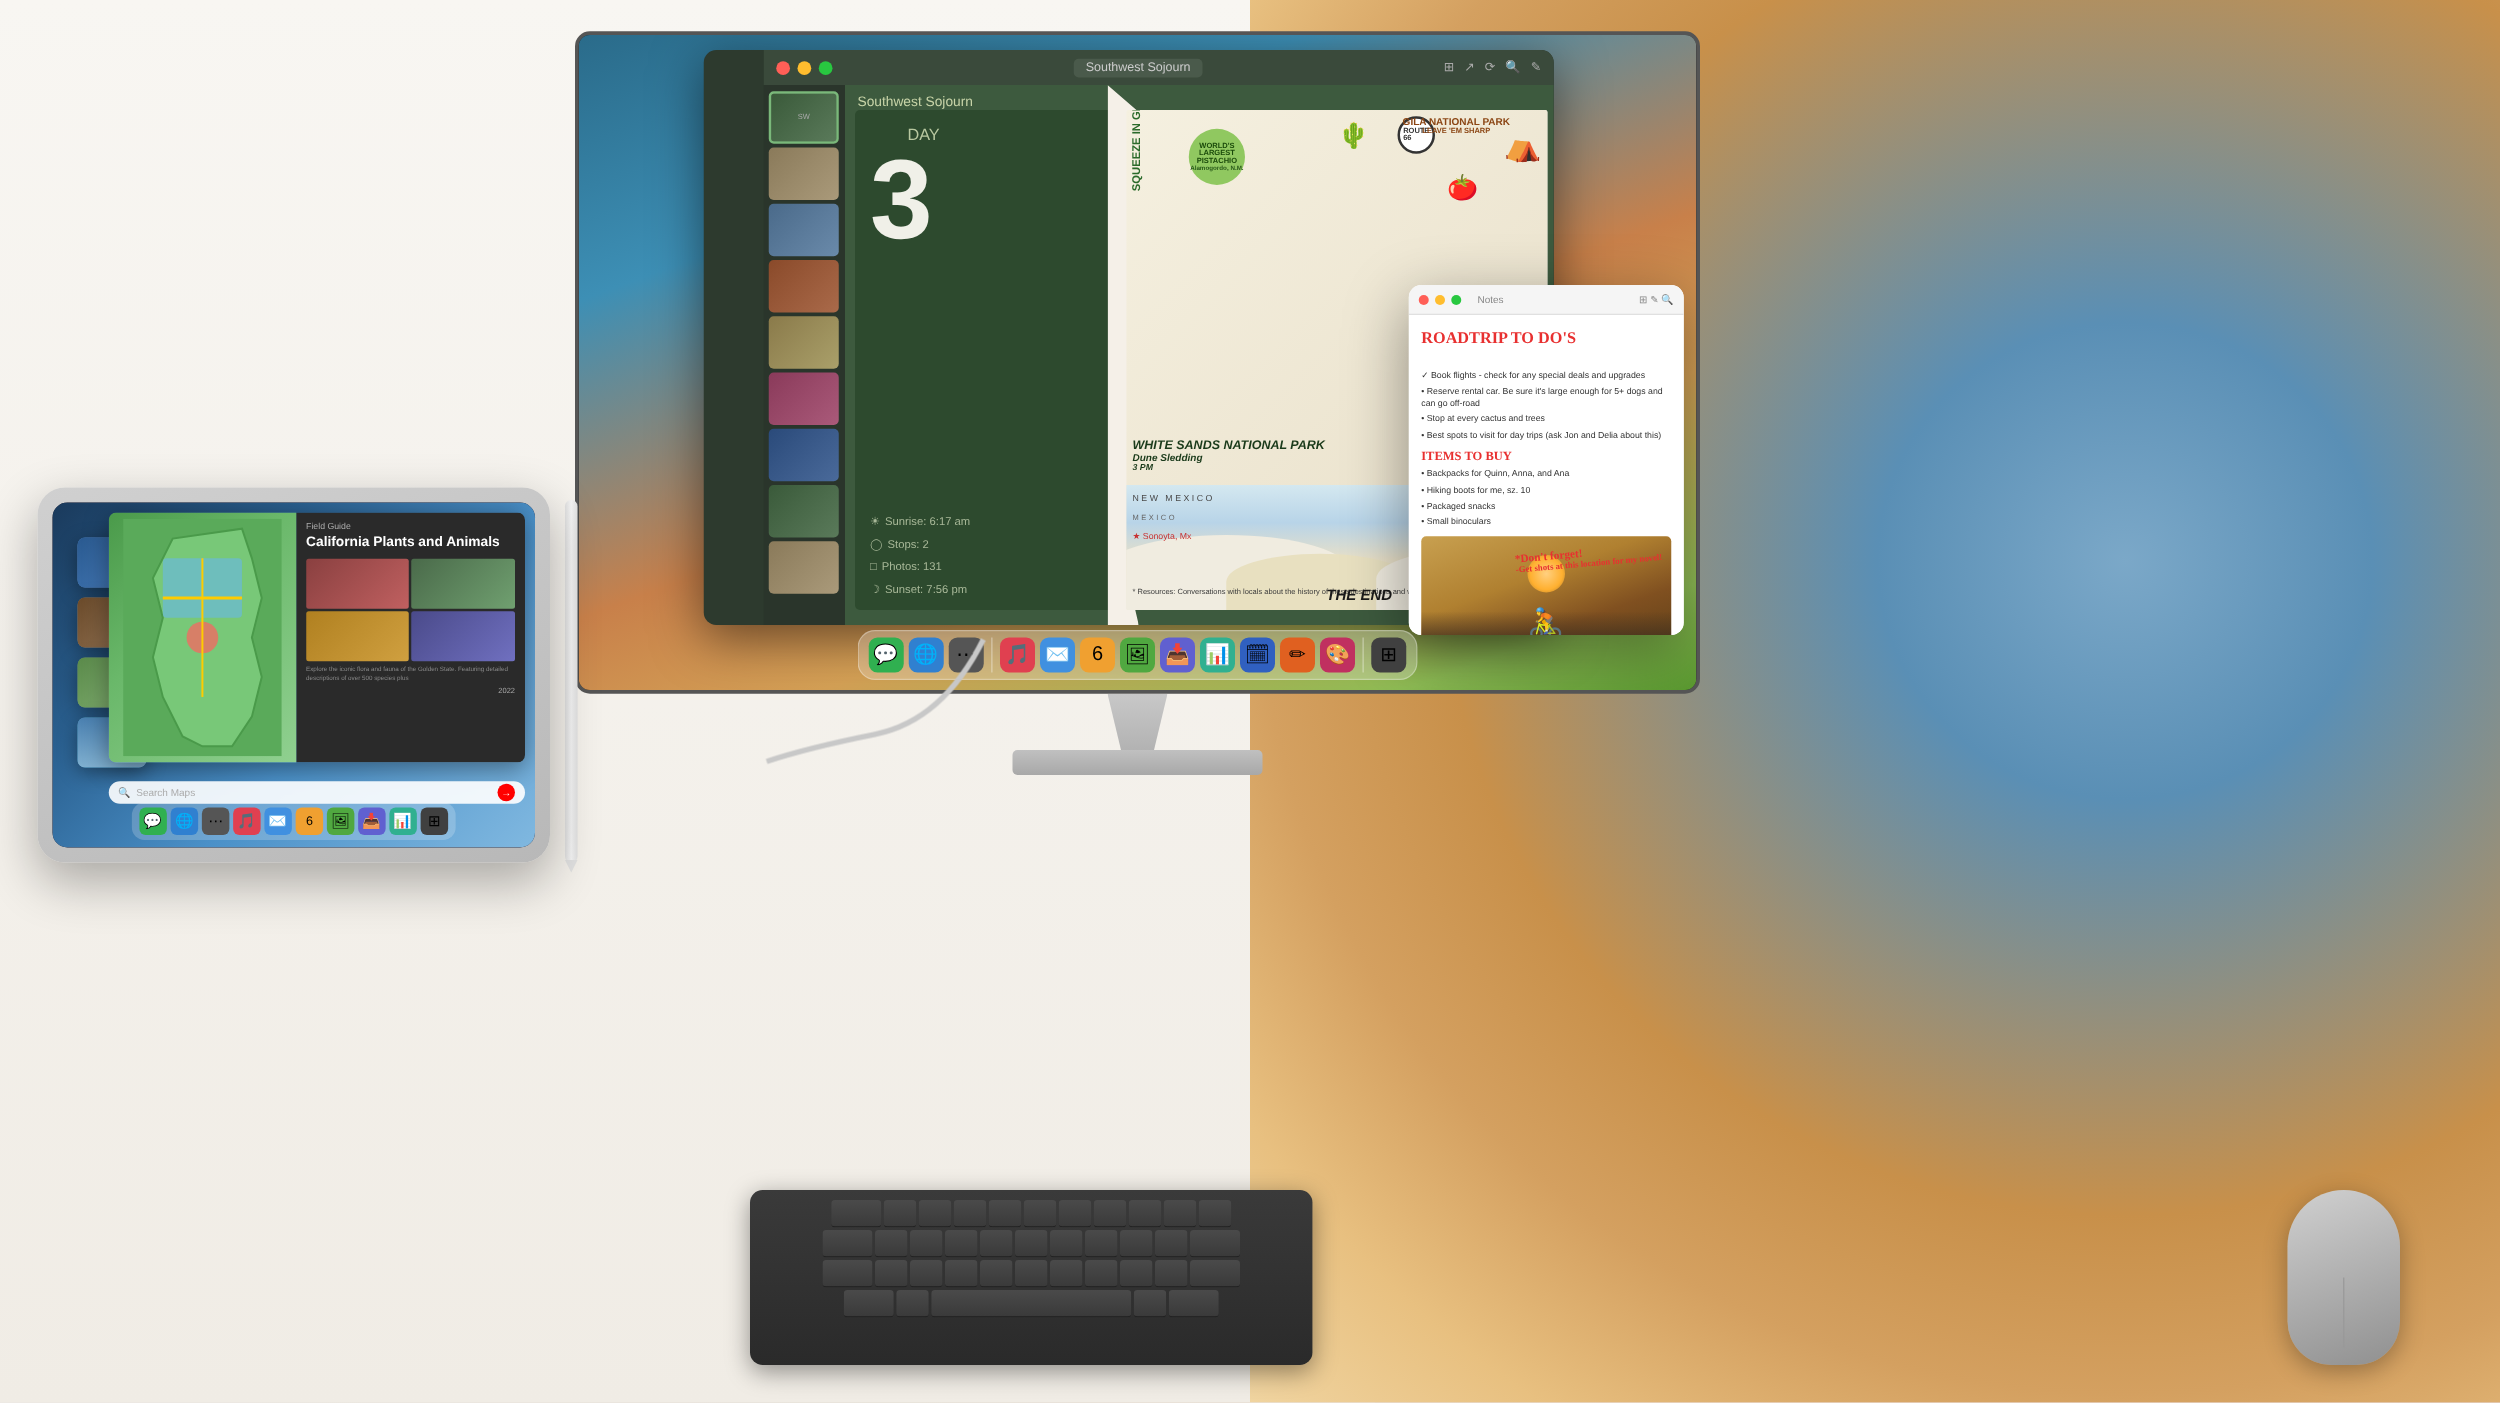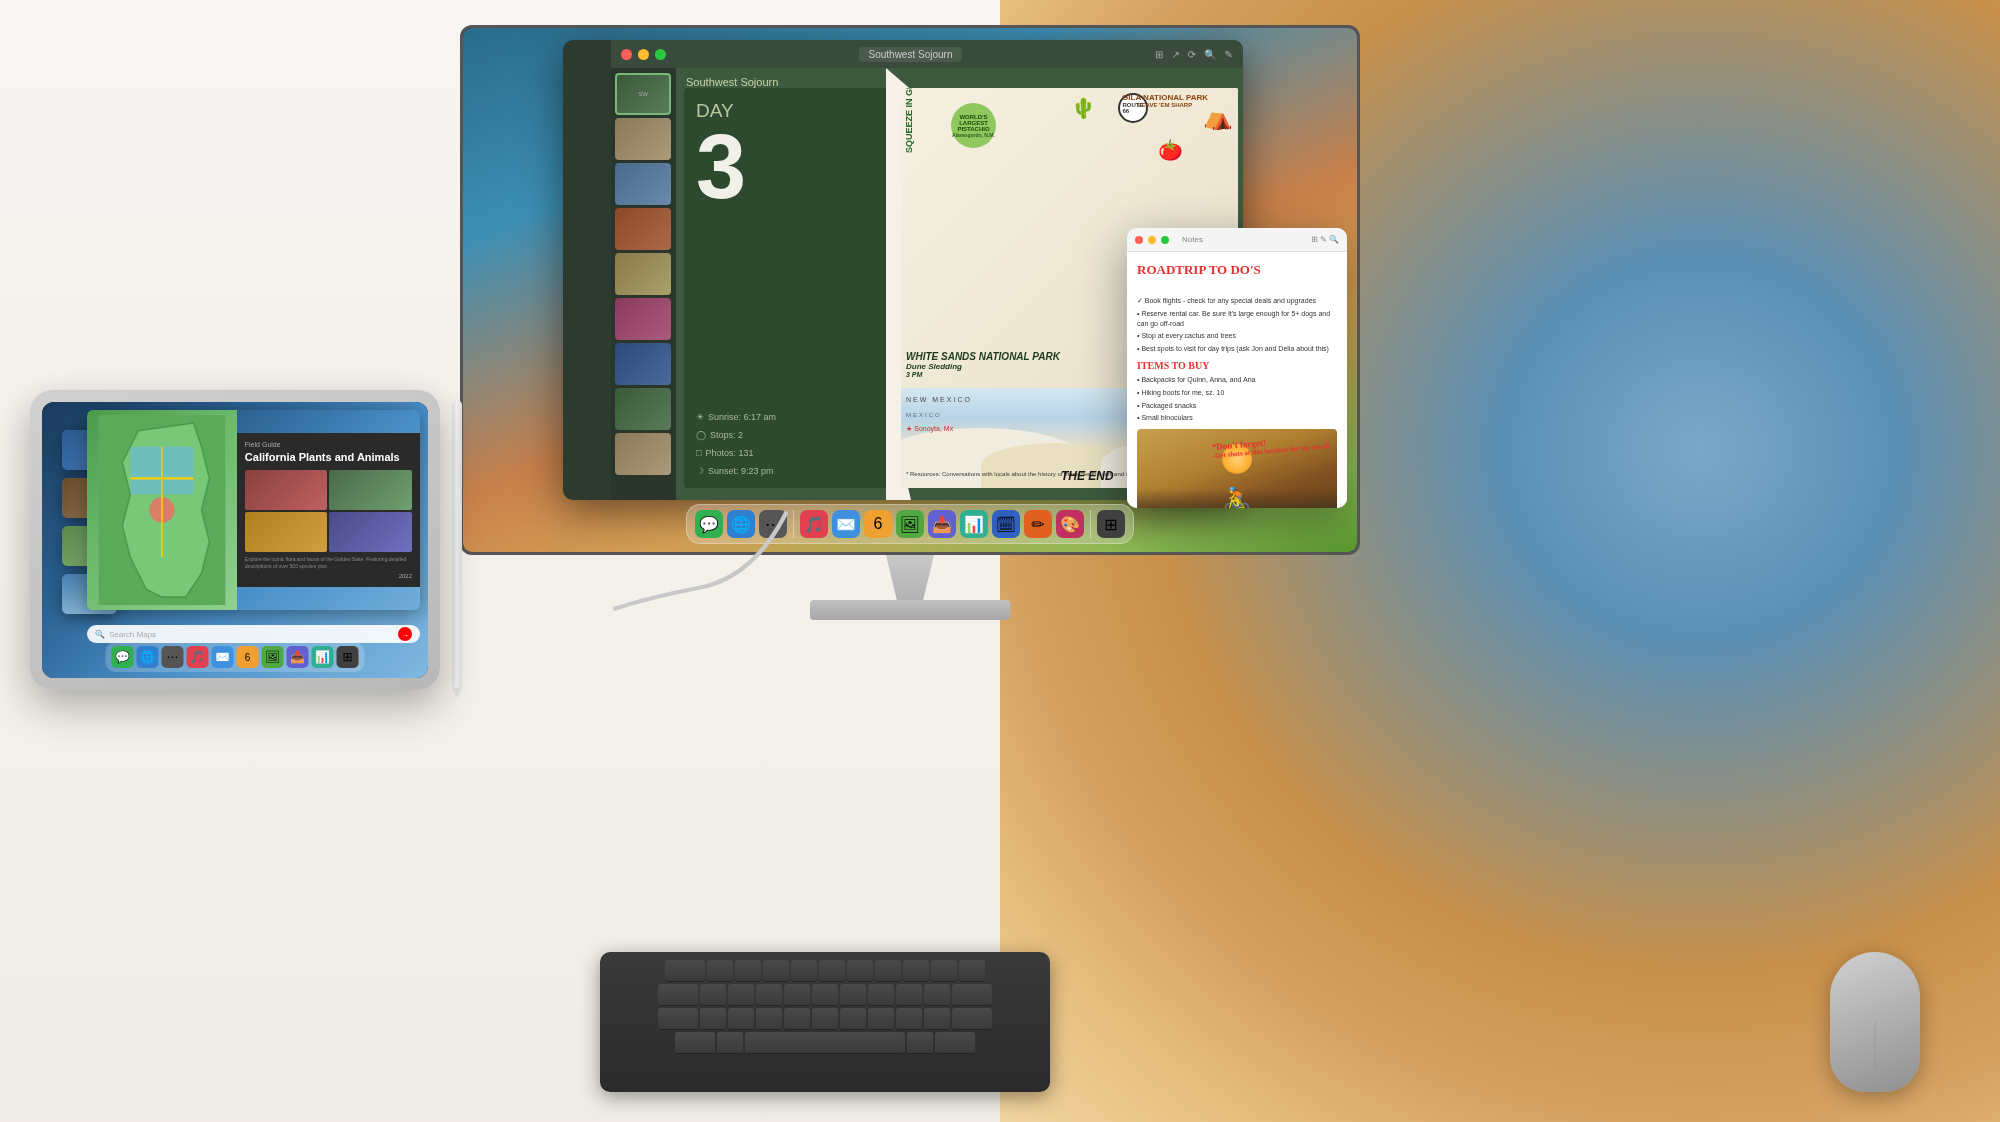--- a/index.html
+++ b/index.html
@@ -175,22 +175,23 @@
       height: 400px;
       background: #2d4a2e;
       border-radius: 4px;
       padding: 12px;
       display: flex;
       flex-direction: column;
     }
 
     .day-label {
       color: #b8c8a0;
-      font-size: 19px;
+      font-size: 13px;
       font-weight: 500;
+      margin-left: 30px;
     }
 
     .day-number {
       font-size: 90px;
       font-weight: 900;
       color: #f0f0e8;
       line-height: 0.9;
       margin-top: 5px;
     }
 
@@ -421,21 +422,20 @@
       right: 8px;
       height: 200px;
       border-radius: 6px;
       overflow: hidden;
       box-shadow: 0 4px 20px rgba(0,0,0,0.4);
     }
 
     .field-guide-content {
       display: flex;
       height: 100%;
-      align-items: center;
     }
 
     .fg-map {
       width: 45%;
       height: 100%;
       background: linear-gradient(135deg, #4a9a4a 0%, #6ab86a 40%, #90d090 100%);
       position: relative;
     }
 
     .fg-right {
@@ -776,21 +776,21 @@
                 <div class="day-stat">
                   <span>◯</span>
                   <span>Stops: 2</span>
                 </div>
                 <div class="day-stat">
                   <span>□</span>
                   <span>Photos: 131</span>
                 </div>
                 <div class="day-stat">
                   <span>☽</span>
-                  <span>Sunset: 9:23 pm</span>
+                  <span>Sunset: 7:56 pm</span>
                 </div>
               </div>
             </div>
 
             <div class="torn-left"></div>
 
             <div class="collage-area">
               <div class="collage-bg">
 
                 <div class="squeeze-text" style="top:60px;left:8px;">SQUEEZE IN GREEN</div>

